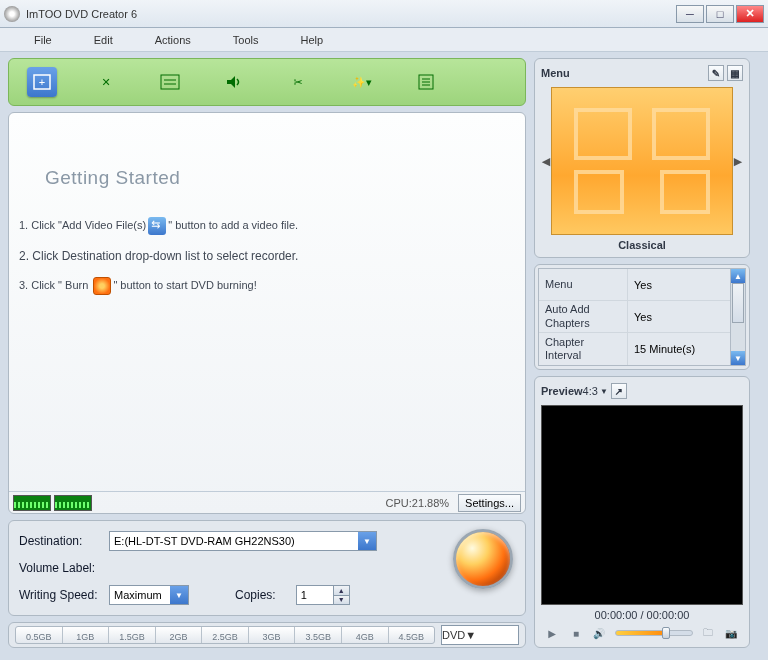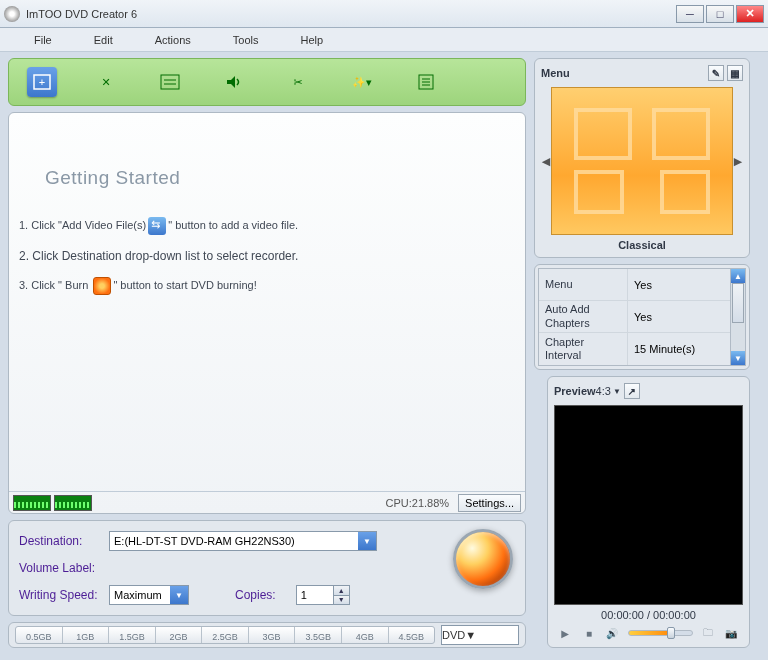--- a/index.html
+++ b/index.html
@@ -35,21 +35,21 @@
 .ico-burn { background: radial-gradient(circle, #ffd060 20%, #ff7010 70%); border: 1px solid #c05000; }
 
 .cpu-row { height: 22px; display: flex; align-items: center; padding: 0 4px; gap: 3px; border-top: 1px solid #c0ccd8; }
 .cpu-graph { width: 38px; height: 16px; background: #0a8010; border: 1px solid #555; position: relative; overflow: hidden; }
 .cpu-graph::after { content:""; position:absolute; left:0; right:0; bottom:2px; height:6px; background: repeating-linear-gradient(90deg, #6fff6f 0 2px, #0a8010 2px 4px); }
 .cpu-txt { margin-left: auto; color: #555; }
 .settings-btn { margin-left: 6px; border: 1px solid #9aa6b2; background: linear-gradient(#fafcfe,#e2e8ee); padding: 2px 6px; cursor: pointer; }
 
 .dest-panel { padding: 10px 10px; }
 .drow { display: flex; align-items: center; margin-bottom: 10px; gap: 6px; }
-.drow label { width: 84px; color: #4c1d95; font-size: 12px; }
+.drow label { width: 84px; color: #0f172a; font-size: 12px; }
 .combo, .txt { flex: 1; height: 20px; border: 1px solid #8899aa; background: #fff; padding: 0 4px; display: flex; align-items: center; }
 .combo { position: relative; }
 .combo .arrow, .stepper .arrow { width: 18px; position: absolute; right: 0; top: 0; bottom: 0; background: linear-gradient(#6aa1e8,#3d77cc); color: #fff; display: flex; align-items: center; justify-content: center; font-size: 8px; }
 .copies-area { display: flex; align-items: center; gap: 20px; }
 .stepper { width: 54px; height: 20px; border: 1px solid #8899aa; background: #fff; position: relative; padding-left: 4px; display:flex; align-items:center; }
 .stepper .updown { position:absolute; right:0; top:0; bottom:0; width:16px; display:flex; flex-direction:column; }
 .updown div { flex:1; background: linear-gradient(#f0f3f6,#d4dde8); border-left:1px solid #8899aa; display:flex; align-items:center; justify-content:center; font-size:7px; color:#335; }
 .updown div:first-child { border-bottom:1px solid #8899aa; }
 
 .burn-btn { width: 60px; height: 60px; border-radius: 50%; background: radial-gradient(circle at 30% 30%, #fffbe0, #ffd060 30%, #ff7010 60%, #802000 95%); border: 3px solid #9aa6b2; box-shadow: 0 2px 6px rgba(0,0,0,.3), inset 0 2px 4px rgba(255,255,255,.5); cursor:pointer; }
@@ -78,21 +78,21 @@
 .props-tbl { flex:1; border:1px solid #b0bac5; border-right:none; }
 .props-tbl .prow { display:flex; border-bottom:1px solid #d0d7de; height:32px; align-items:center; font-size:11px; }
 .props-tbl .prow:last-child { border-bottom:none; }
 .pkey { width:88px; padding:0 6px; color:#303846; line-height:1.2; }
 .pval { flex:1; padding:0 6px; border-left:1px solid #d0d7de; height:100%; display:flex; align-items:center; }
 .vscroll { width:16px; background:#d8dfe6; border:1px solid #b0bac5; display:flex; flex-direction:column; }
 .vscroll .up,.vscroll .dn { height:14px; background:linear-gradient(#7abaf0,#3d77cc); color:#fff; display:flex; align-items:center; justify-content:center; font-size:8px; cursor:pointer; }
 .vscroll .trk { flex:1; position:relative; }
 .vscroll .th { position:absolute; left:1px; right:1px; top:0; height:40px; background:linear-gradient(#f0f3f6,#d4dde8); border:1px solid #9aa6b2; }
 
-.preview-panel { flex:1; padding:4px 6px 6px 6px; display:flex; flex-direction:column;margin-left:13px; }
+.preview-panel { flex:1; padding:4px 6px 6px 6px; display:flex; flex-direction:column; }
 .pv-hdr { display:flex; align-items:center; font-weight:bold; color:#303846; height:20px; }
 .pv-screen { flex:1; background:#000; border:1px solid #555; margin-top:4px; }
 .pv-time { text-align:center; color:#303846; margin:4px 0; }
 .pv-ctrl { display:flex; align-items:center; gap:6px; padding:0 2px; }
 .pc-btn { width:18px; height:16px; display:flex; align-items:center; justify-content:center; color:#6a7682; cursor:pointer; font-size:10px; }
 .vol-slider { flex:1; height:6px; background:linear-gradient(90deg,#ffcf40,#ff9010 60%,#d4dde8 60%); border:1px solid #b0bac5; border-radius:3px; position:relative; }
 .vol-slider .knob { position:absolute; left:60%; top:-4px; width:8px; height:12px; background:linear-gradient(#fafcfe,#c8d2dc); border:1px solid #8899aa; border-radius:2px; }
 
 .dest-panel { position: relative; }
 </style>

